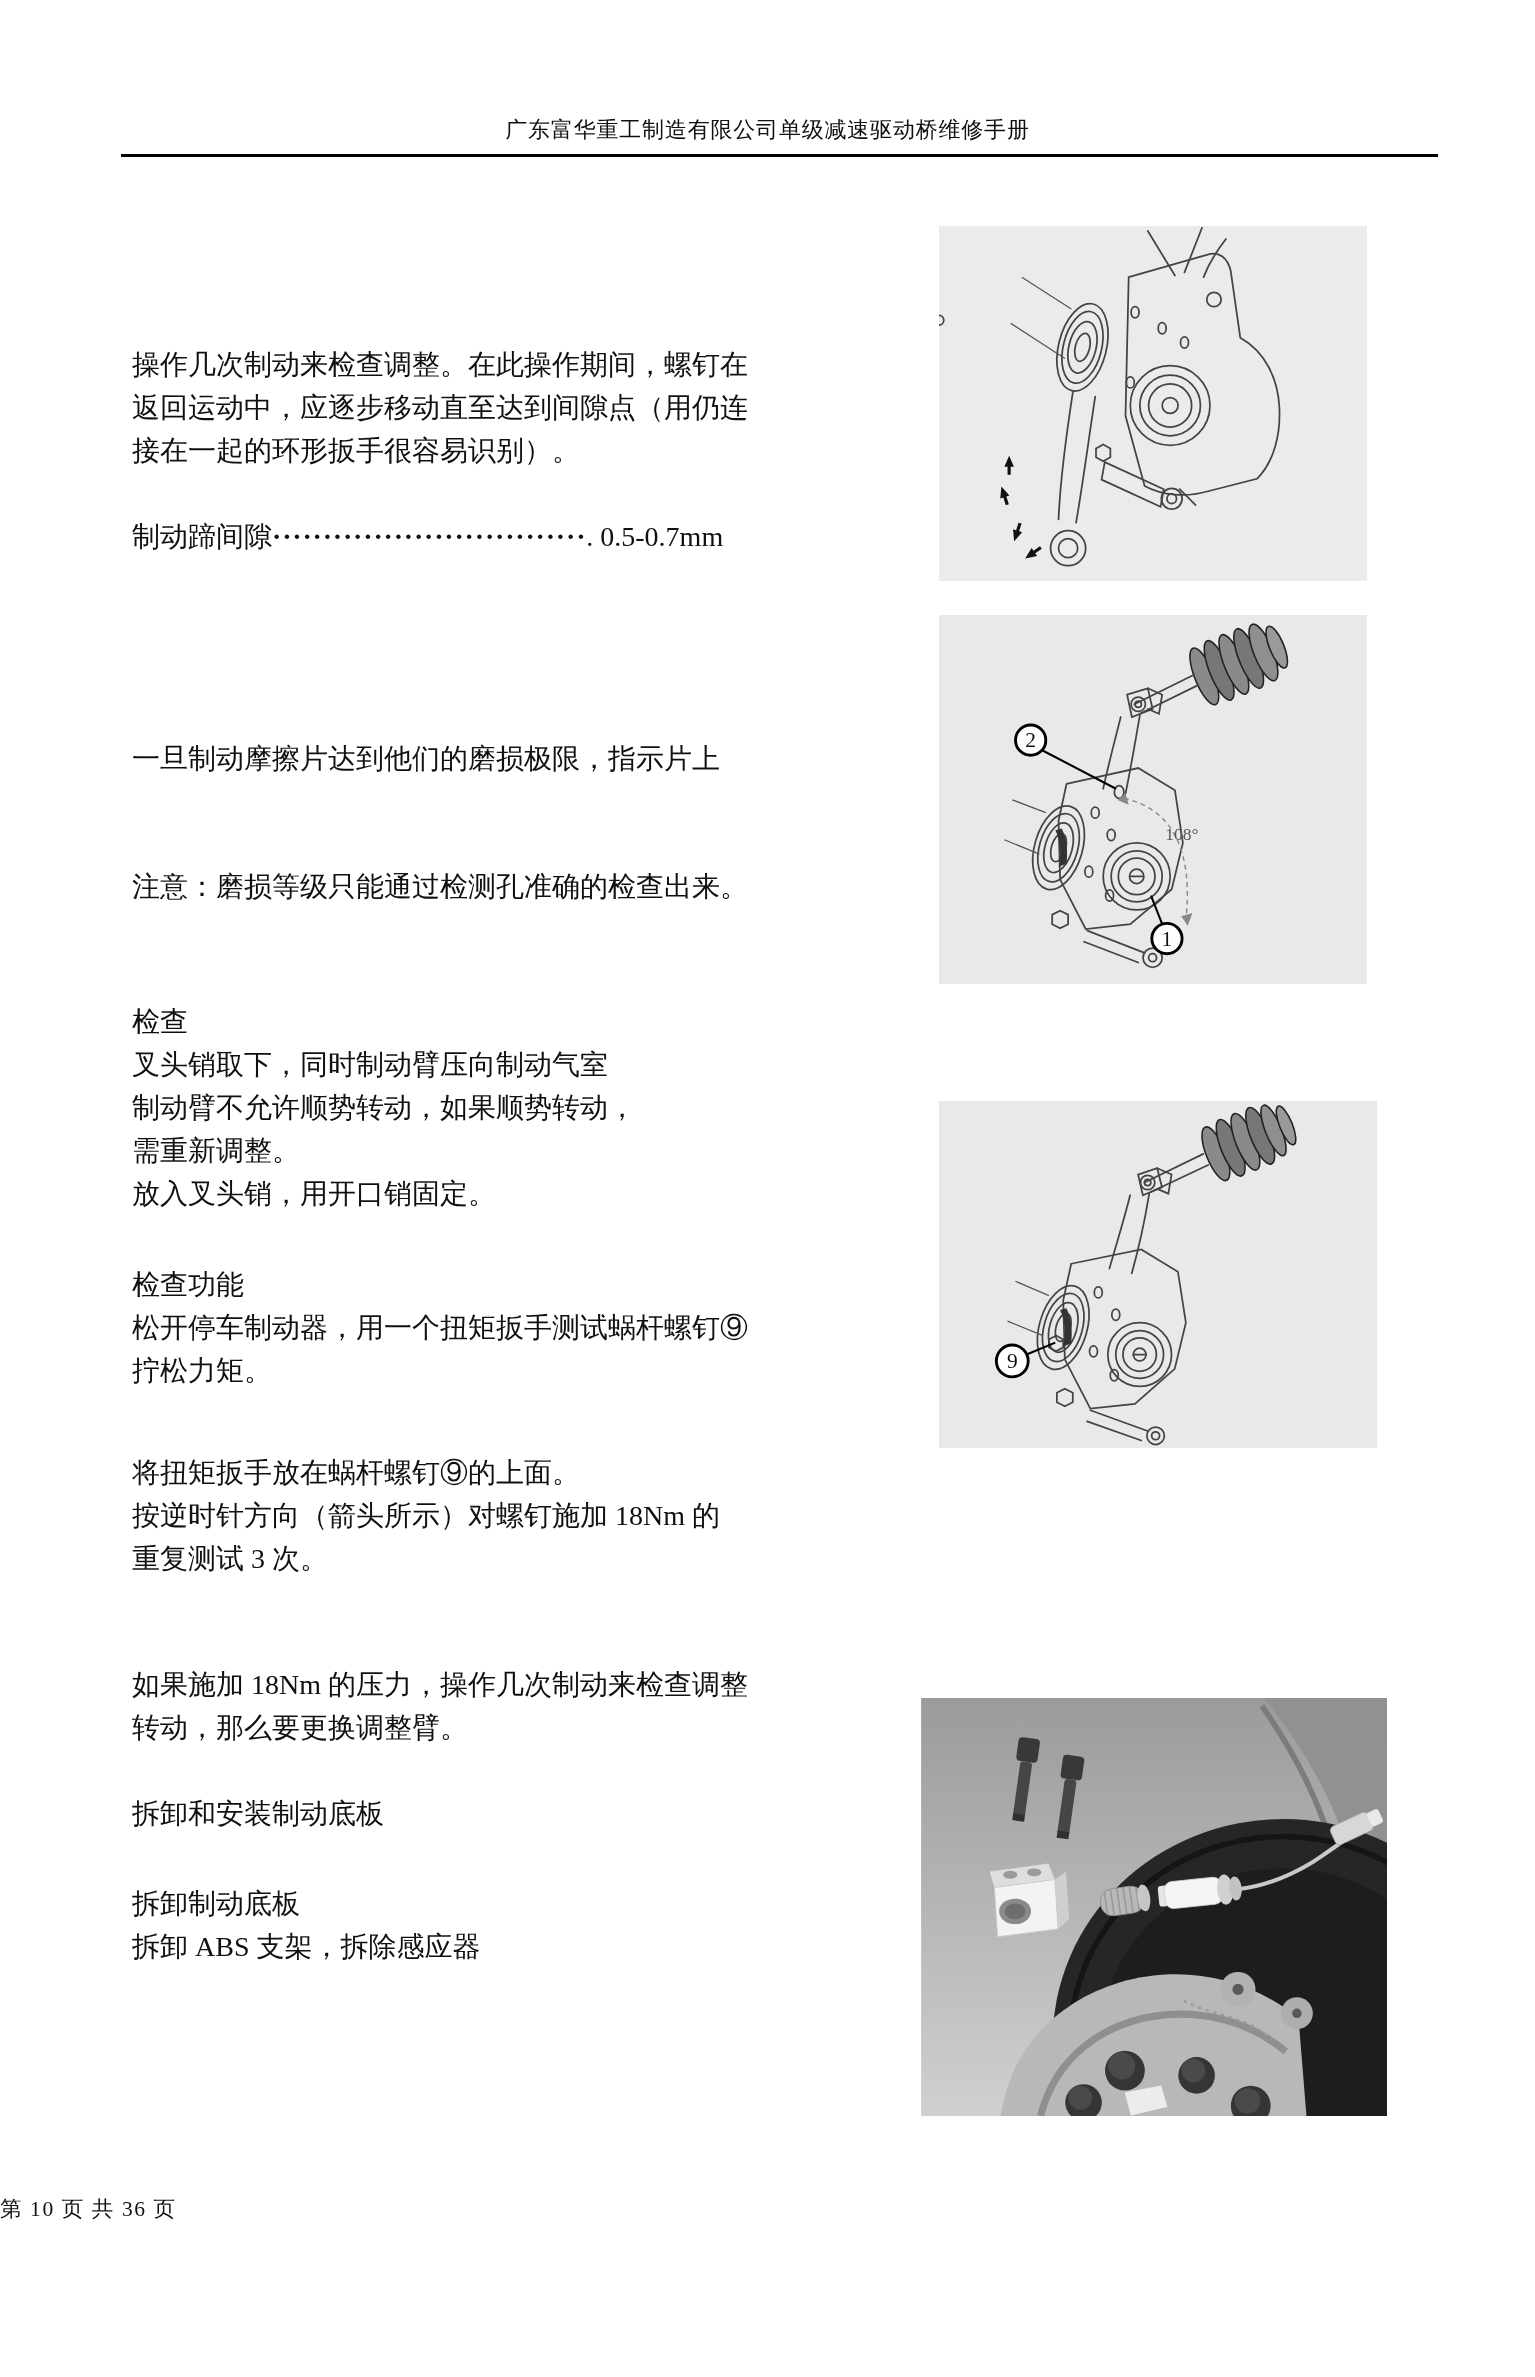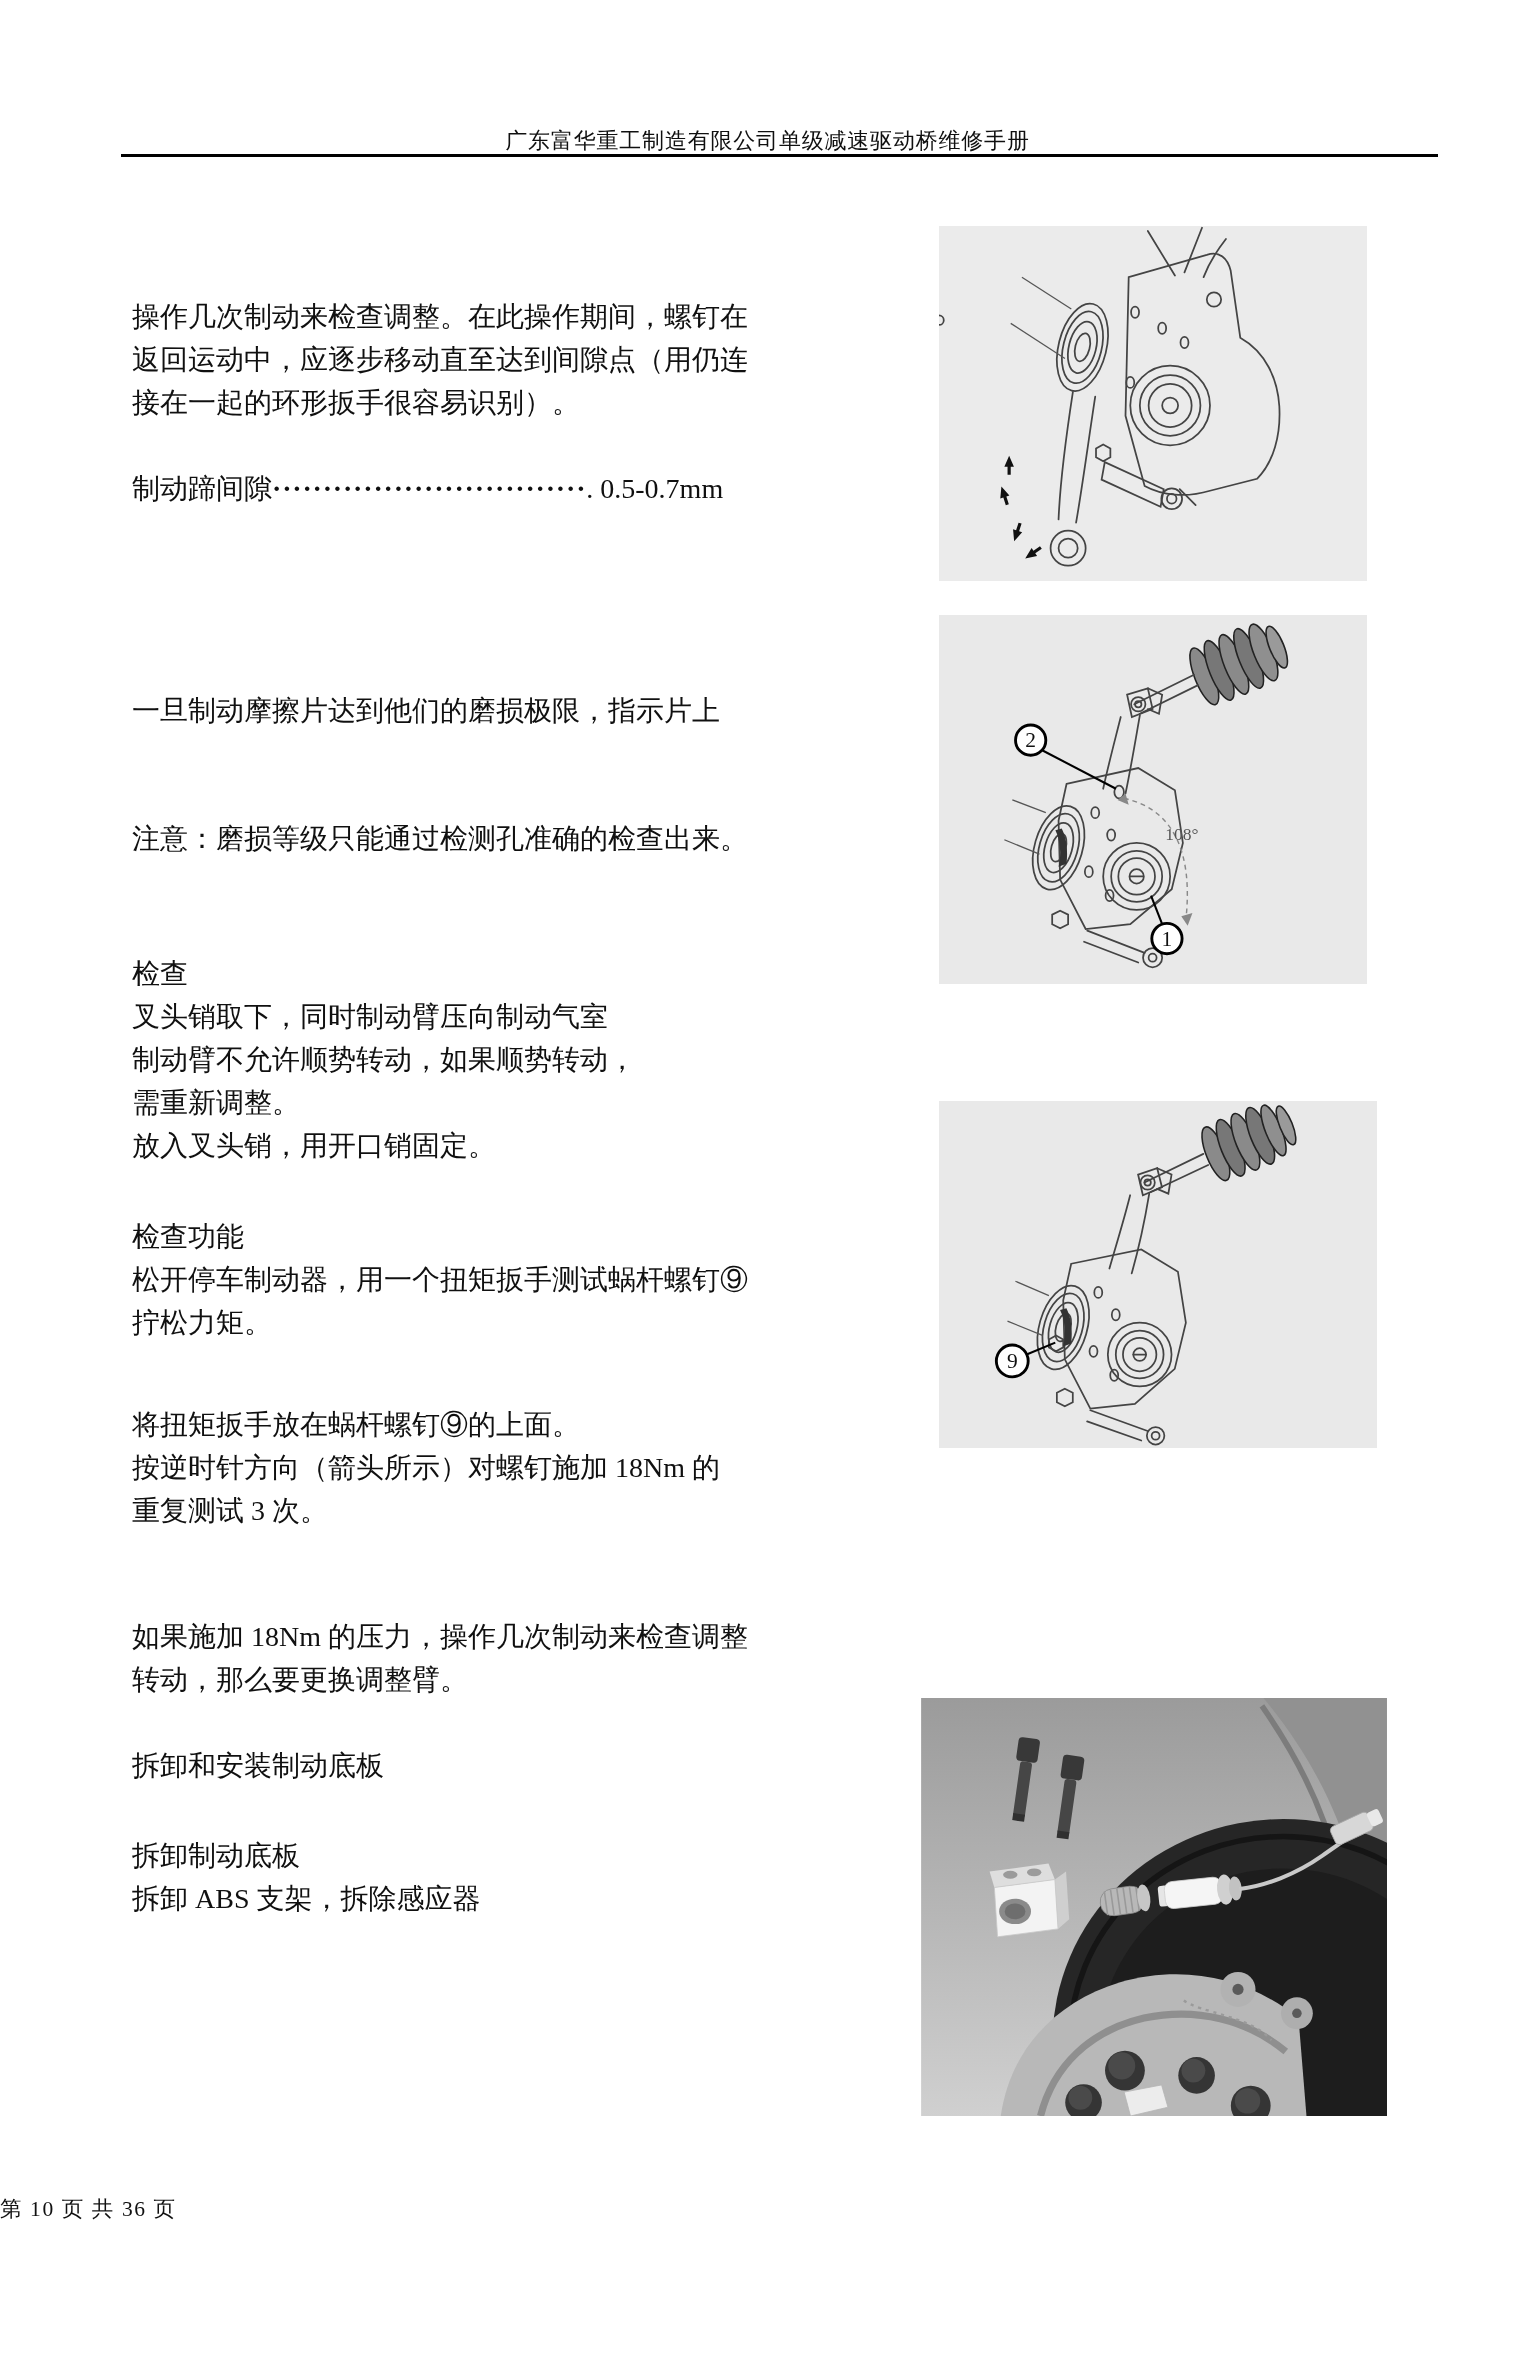--- a/index.html
+++ b/index.html
@@ -3,24 +3,24 @@
 <meta charset="utf-8">
 <style>
   html,body{margin:0;padding:0;background:#888;}
   .page{
     position:relative;width:1535px;height:2377px;background:#ffffff;
     font-family:"Liberation Serif","DejaVu Serif",serif;color:#101010;overflow:hidden;
     margin:0 auto;
   }
   .header-title{
     position:absolute;top:116px;left:0;width:1535px;text-align:center;
-    font-size:22px;line-height:27px;letter-spacing:0.8px;margin-top:11px;
+    font-size:22px;line-height:27px;letter-spacing:0.8px;
   }
   .header-rule{position:absolute;top:154px;left:121px;width:1317px;height:3.2px;background:#000;}
-  .tblock{position:absolute;left:132px;width:765px;font-size:28px;line-height:43px;}
+  .tblock{position:absolute;left:132px;width:765px;font-size:28px;line-height:43px;margin-top:48px;}
   .tblock .tline{white-space:pre;}
   .bold{font-weight:normal;}
   .spec-dots{letter-spacing:0.8px;font-weight:bold;}
   .figure{position:absolute;overflow:hidden;}
   .figure svg{display:block;}
   .footer-text{
     position:absolute;top:2193px;left:0;width:1468px;
     font-size:21.5px;line-height:32px;letter-spacing:1.6px;
   }
 </style>

